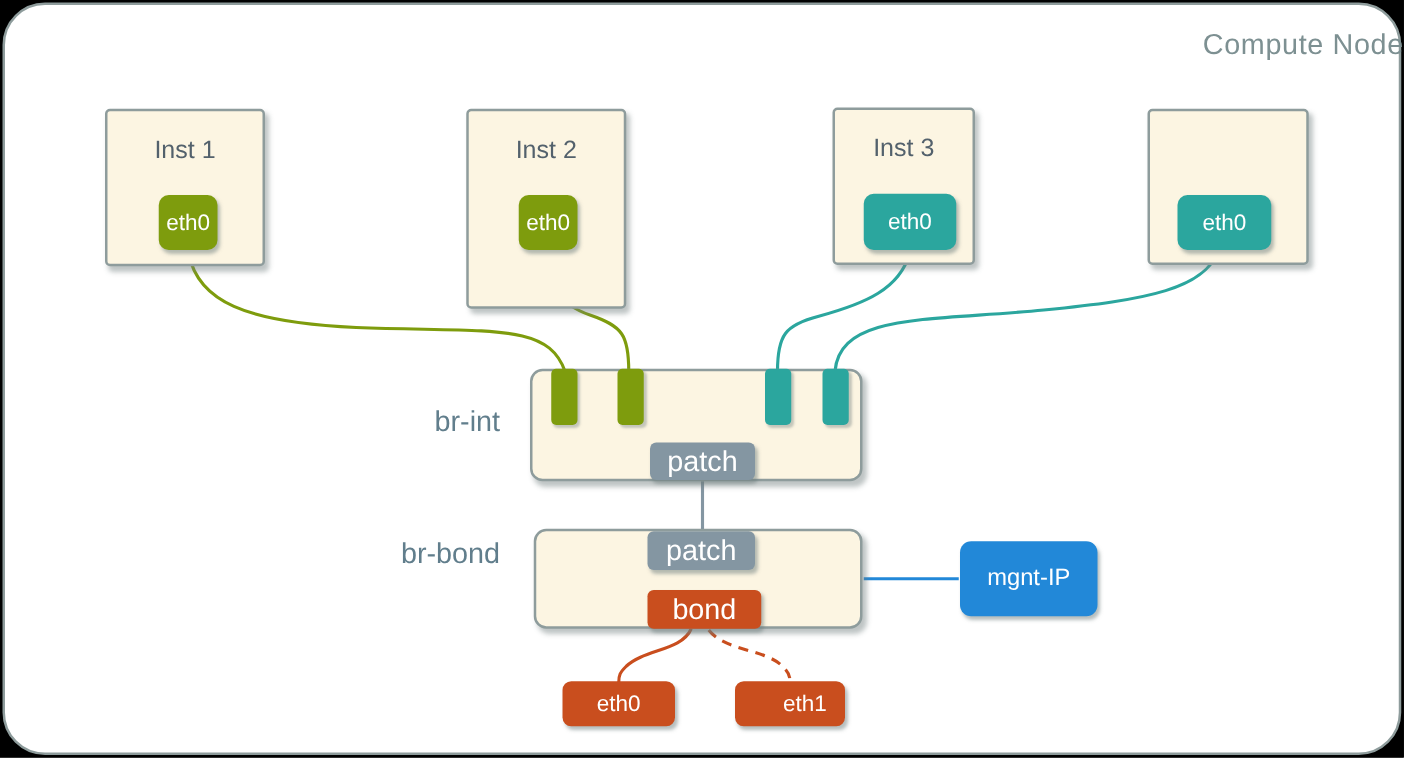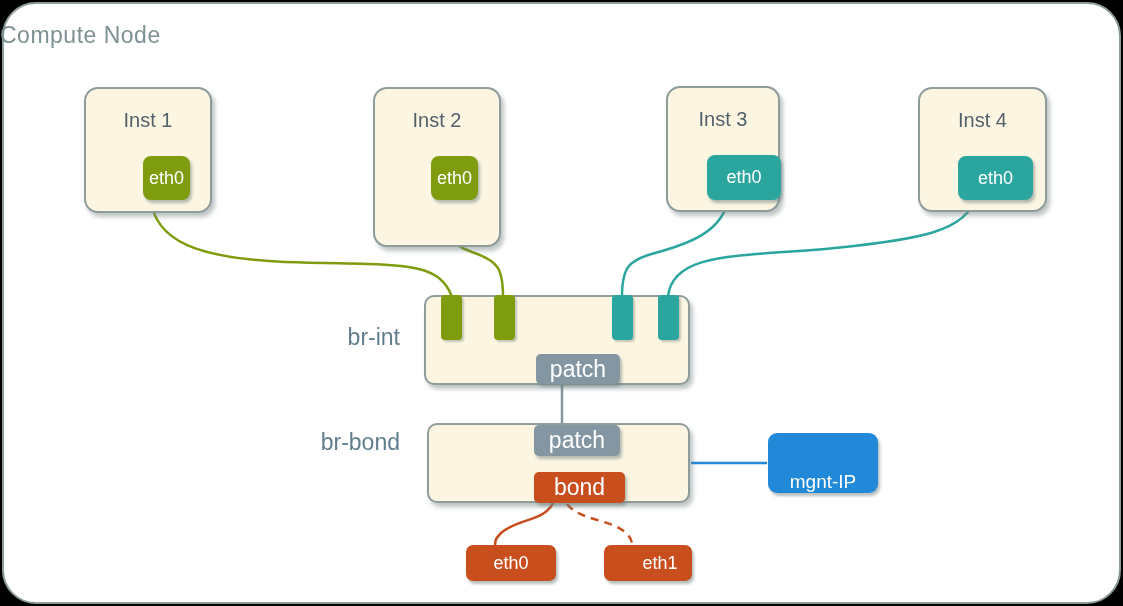--- a/index.html
+++ b/index.html
@@ -9,53 +9,53 @@
   }
   * { margin:0; padding:0; box-sizing:border-box; }
   html,body { background:#000; }
   body { font-family:"Liberation Sans", sans-serif; }
   .stage { position:relative; width:1123px; height:606px; background:#000; overflow:hidden; }
   .frame {
     position:absolute; left:2px; top:2px; width:1119px; height:602px;
     background:#fff; border:2px solid var(--box-border); border-radius:34px;
   }
   .title {
-    position:absolute; left:0; top:22px; width:1123px; text-align:left;
+    position:absolute; left:0; top:22px; width:1123px; text-align:right;
     font-size:23px; color:var(--title); letter-spacing:.5px;
   }
   .box {
     position:absolute; background:var(--box-fill);
     border:2px solid var(--box-border);
     box-shadow:3px 4px 4px rgba(110,125,125,.45);
   }
-  .inst { border-radius:14px; }
+  .inst { border-radius:4px; }
   .inst .inst-label {
     display:block; margin-top:20px; text-align:center;
     font-size:20px; color:var(--inst-label);
   }
   .bridge { border-radius:10px; }
   .chip {
     position:absolute; display:flex; align-items:center; justify-content:center;
-    color:#fff; box-shadow:2px 3px 3px rgba(110,125,125,.5); border-radius:8px;margin-left:16px;
+    color:#fff; box-shadow:2px 3px 3px rgba(110,125,125,.5); border-radius:8px;
   }
   .chip.small-r { border-radius:5px; }
   .green  { background:var(--green); }
   .teal   { background:var(--teal); }
   .orange { background:var(--orange);justify-content:center; }
   .gray   { background:var(--chip-gray); }
   .blue   { background:var(--blue); }
   .nic-chip { font-size:18px; }
   .port {
     position:absolute; width:21px; height:45px; top:-2px; border-radius:4px;
     box-shadow:2px 2px 2px rgba(110,125,125,.4);
   }
   .patch-chip, .bond-chip { font-size:23px; }
   .mgnt {
     position:absolute; left:768px; top:433px; width:110px; height:60px;
-    display:flex; align-items:flex-end; justify-content:center;
+    display:flex; align-items:center; justify-content:center;
     color:#fff; font-size:19px; border-radius:9px;
     box-shadow:2px 3px 3px rgba(110,125,125,.5);
   }
   .bridge-label {
     position:absolute; width:160px; text-align:right;
     font-size:23px; color:var(--bridge-label);
   }
   svg.links { position:absolute; left:0; top:0; z-index:1; }
   .layer { position:absolute; left:0; top:0; z-index:2; width:0; height:0; }
   .link { fill:none; stroke-width:2.5px; }
@@ -102,21 +102,20 @@
     </div>
 
     <div class="box inst" style="left:666px; top:86px; width:114px; height:126px;">
       <span class="inst-label">Inst 3</span>
       <div class="chip nic-chip teal" style="left:23px; top:67px; width:74px; height:45px;">
         <span>eth0</span>
       </div>
     </div>
 
     <div class="box inst" style="left:918px; top:87px; width:129px; height:125px;">
-      <span class="inst-label">Inst 4</span>
       <div class="chip nic-chip teal" style="left:22px; top:67px; width:75px; height:44px;">
         <span>eth0</span>
       </div>
     </div>
 
     <div class="bridge-label" style="left:240px; top:324px;">br-int</div>
     <div class="box bridge" style="left:424px; top:295px; width:266px; height:90px;">
       <div class="port green" style="left:15px;"></div>
       <div class="port green" style="left:68px;"></div>
       <div class="port teal" style="left:186px;"></div>

